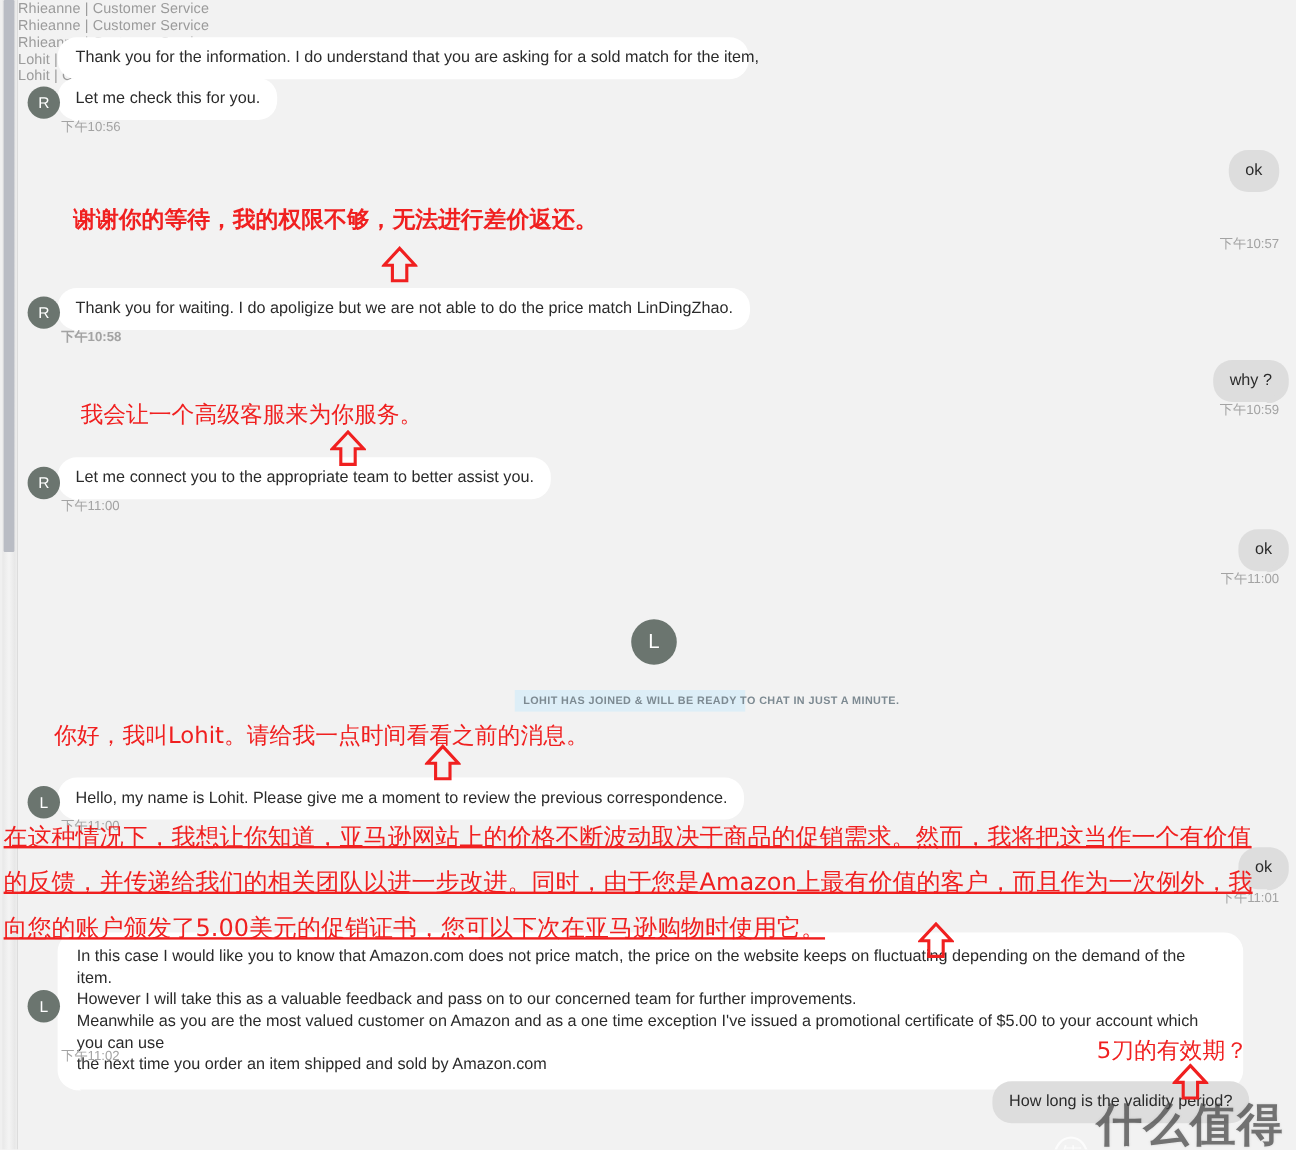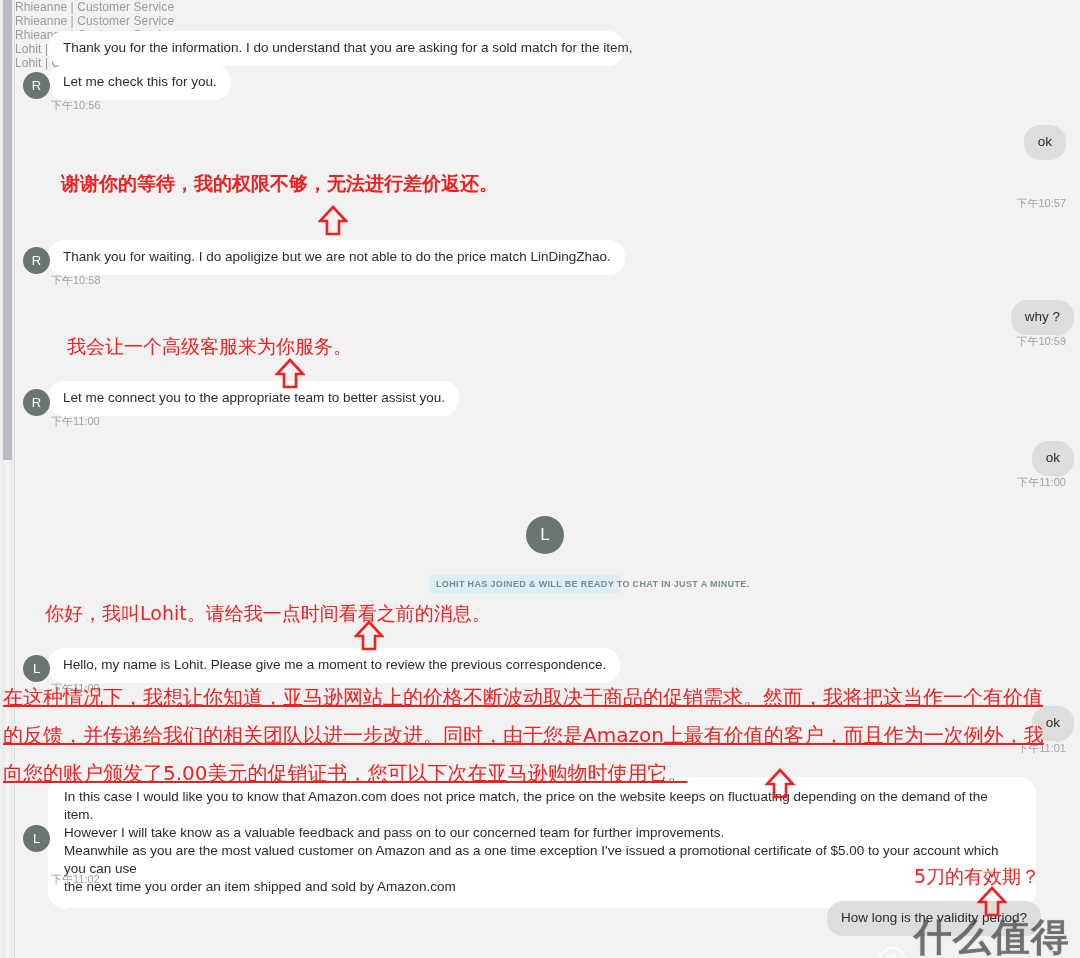--- a/index.html
+++ b/index.html
@@ -224,21 +224,21 @@
   <svg class="uparrow" style="left:303px; top:205px;" width="30" height="32" viewBox="0 0 30 32">
     <path d="M15 2 L28 16 L21 16 L21 29 L9 29 L9 16 L2 16 Z" fill="none" stroke="#f02020" stroke-width="2.6" stroke-linejoin="miter"></path>
   </svg>
 
   <div class="sender" style="left:33px; top:221px;">Rhieanne | Customer Service</div>
 
   <div class="avatar" style="left:8px; top:247px;">R</div>
 
   <div class="bub-in tail" style="left:33px; top:240px;">Thank you for waiting. I do apoligize but we are not able to do the price match LinDingZhao.</div>
 
-  <div class="ts" style="left:36px; top:273px;">下午10:58</div>
+  <div class="ts" style="left:36px; top:273px;font-weight:bold;">下午10:58</div>
 
   <div class="bub-out tail" style="right:6px; top:300px;">why ?</div>
 
   <div class="ts" style="right:14px; top:334px;">下午10:59</div>
 
   <div class="anno" style="left:52px; top:333px;">我会让一个高级客服来为你服务。</div>
 
   <svg class="uparrow" style="left:260px; top:358px;" width="30" height="32" viewBox="0 0 30 32">
     <path d="M15 2 L28 16 L21 16 L21 29 L9 29 L9 16 L2 16 Z" fill="none" stroke="#f02020" stroke-width="2.6" stroke-linejoin="miter"></path>
   </svg>
@@ -282,21 +282,21 @@
   <svg class="uparrow" style="left:750px; top:768px;" width="30" height="32" viewBox="0 0 30 32">
     <path d="M15 2 L28 16 L21 16 L21 29 L9 29 L9 16 L2 16 Z" fill="none" stroke="#f02020" stroke-width="2.6" stroke-linejoin="miter"></path>
   </svg>
 
   <div class="sender" style="left:33px; top:760px;">Lohit | Customer Service</div>
 
   <div class="avatar" style="left:8px; top:825px;">L</div>
 
   <div class="bub-in multi tail" id="long-msg" style="left:33px; top:777px; width:988px; padding:11px 16px 12px 16px;">
     <span class="line">In this case I would like you to know that Amazon.com does not price match, the price on the website keeps on fluctuating depending on the demand of the item.</span>
-    <span class="line">However I will take know as a valuable feedback and pass on to our concerned team for further improvements.</span>
+    <span class="line">However I will take this as a valuable feedback and pass on to our concerned team for further improvements.</span>
     <span class="line">Meanwhile as you are the most valued customer on Amazon and as a one time exception I've issued a promotional certificate of $5.00 to your account which you can use</span>
     <span class="line">the next time you order an item shipped and sold by Amazon.com</span>
   </div>
 
   <div class="ts" style="left:36px; top:872px;">下午11:02</div>
 
   <div class="anno" style="right:40px; top:863px;">5刀的有效期？</div>
 
   <svg class="uparrow" style="left:962px; top:886px;" width="30" height="32" viewBox="0 0 30 32">
     <path d="M15 2 L28 16 L21 16 L21 29 L9 29 L9 16 L2 16 Z" fill="none" stroke="#f02020" stroke-width="2.6" stroke-linejoin="miter"></path>

